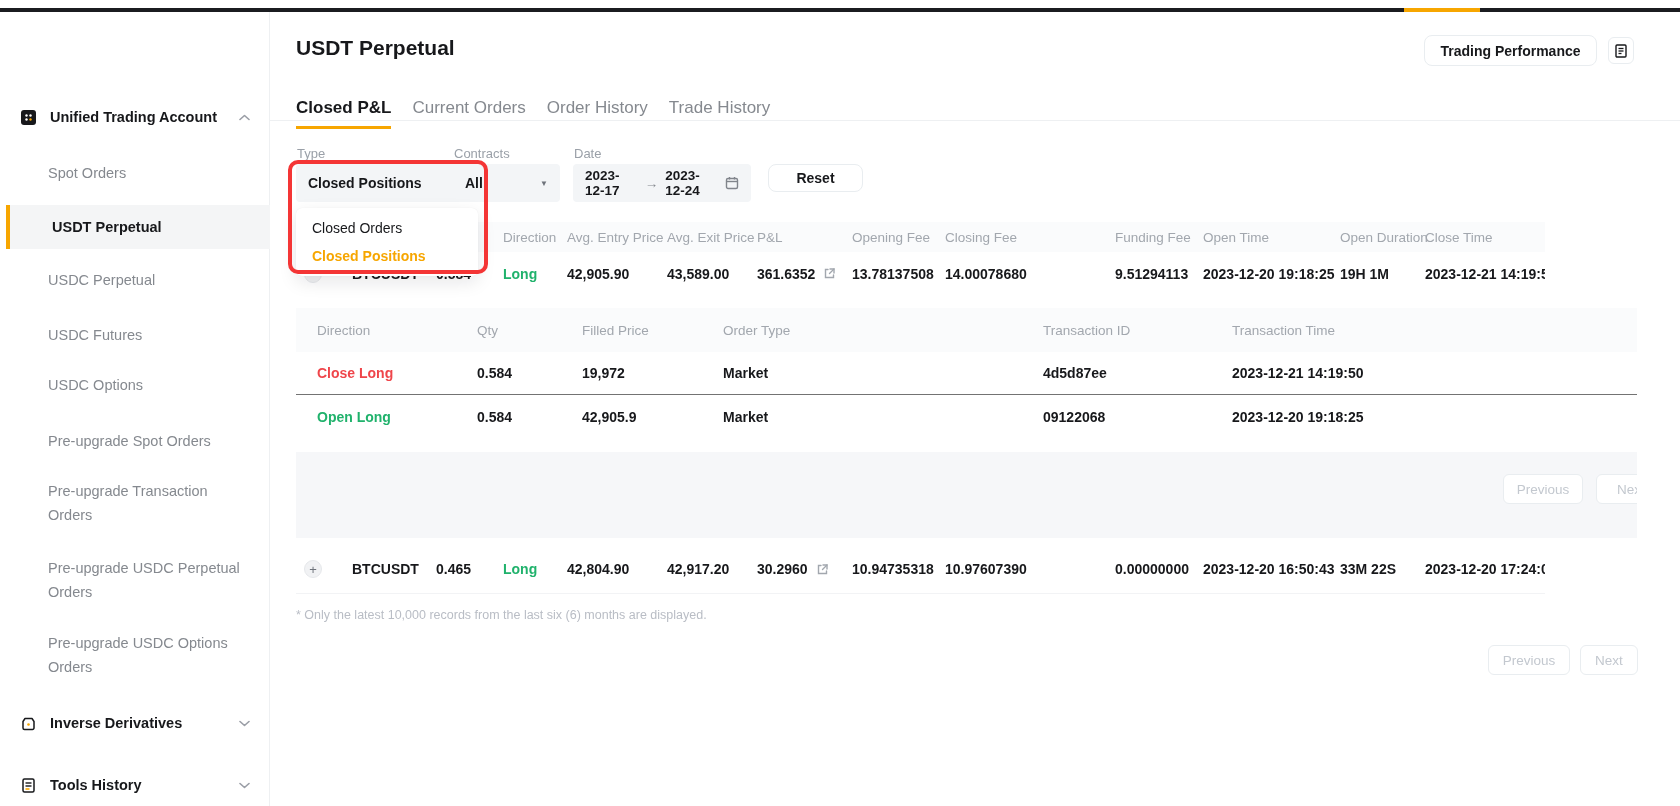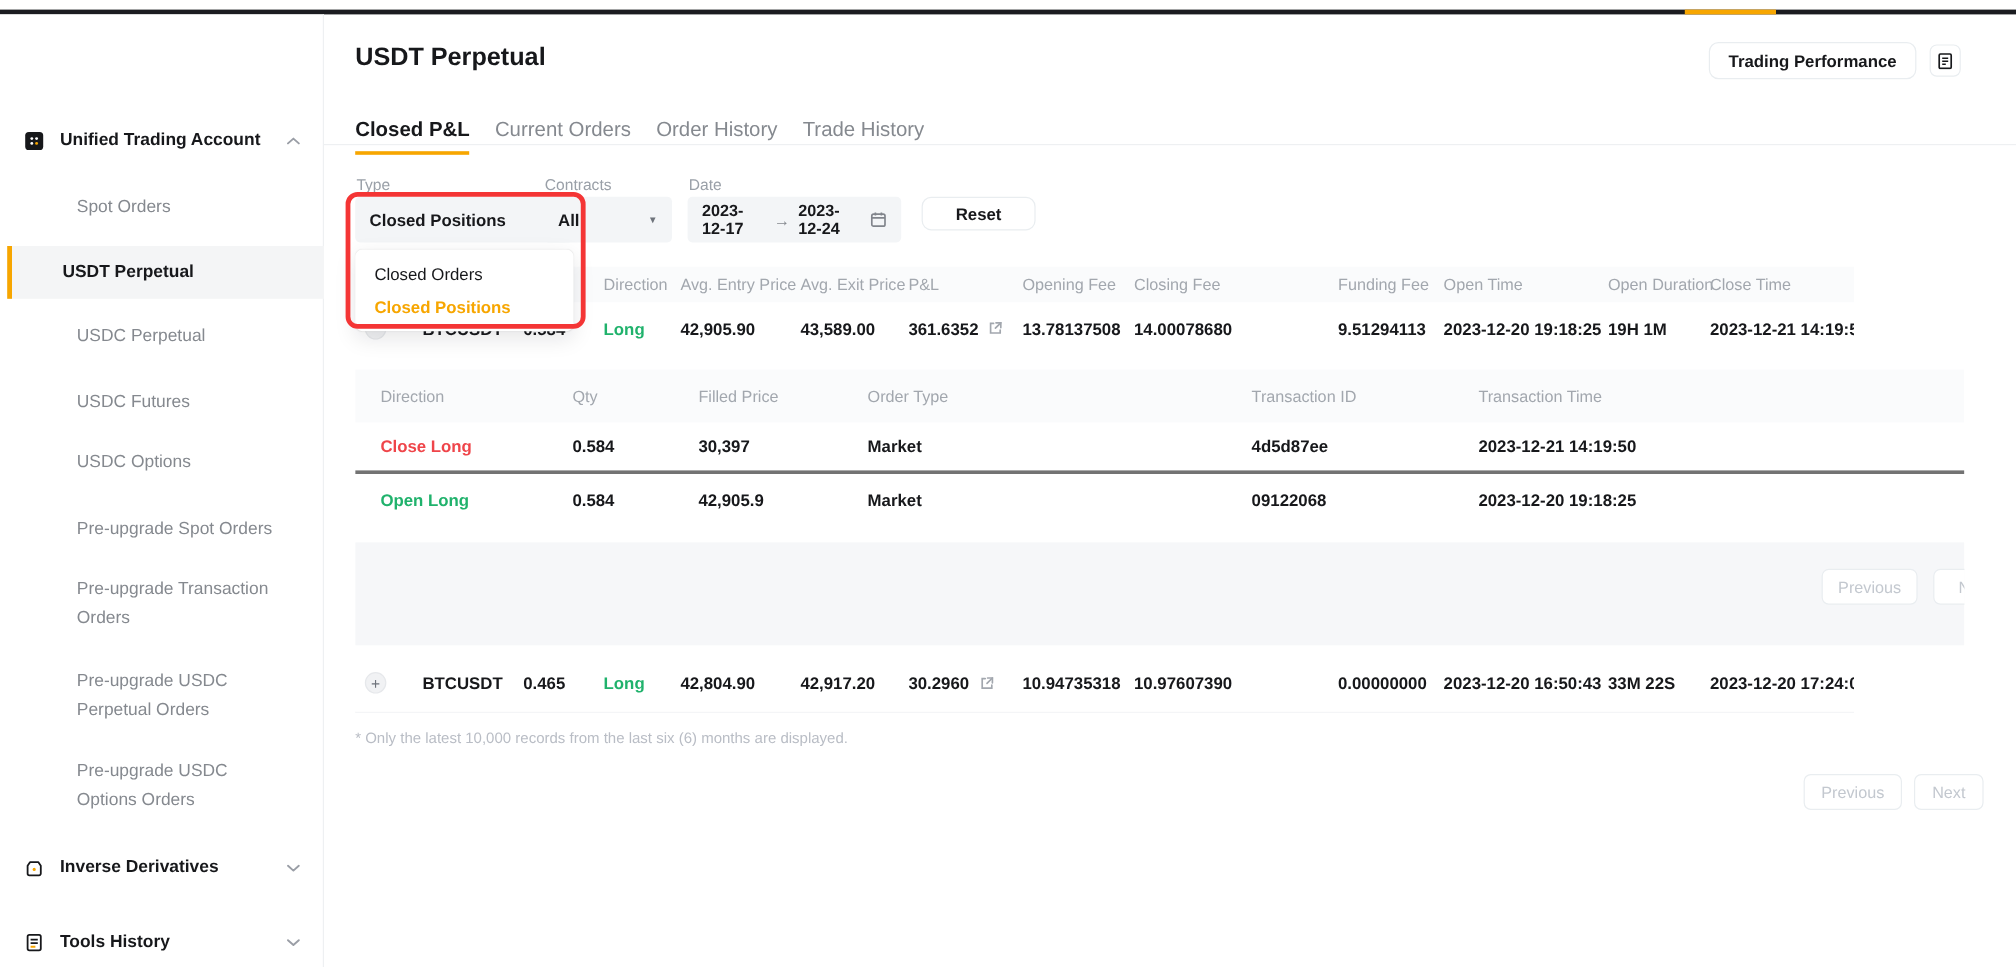--- a/index.html
+++ b/index.html
@@ -7,21 +7,21 @@
   body { position:relative; overflow:hidden; }
 
   
   .topbar { position:absolute; top:8px; left:0; width:1680px; height:4px; background:#1b1c20; }
   .topbar .seg { position:absolute; top:0; height:4px; background:#f7a600; left:1404px; width:76px; }
 
   
   .sidebar { position:absolute; top:12px; left:0; width:270px; height:794px; background:#fff; border-right:1px solid #eef0f2; }
   .side-item { position:absolute; left:0; width:270px; height:28px; display:flex; align-items:center; gap:13px; padding-left:20px; font-size:14.5px; font-weight:600; color:#17181b; cursor:pointer; }
   .side-item .chev { position:absolute; right:20px; display:flex; }
-  .sub-item { position:absolute; left:0; width:270px; padding-left:64px; padding-right:30px; font-size:14.5px; color:#85898f; line-height:24px; cursor:pointer; }
+  .sub-item { position:absolute; left:0; width:270px; padding-left:48px; padding-right:30px; font-size:14.5px; color:#85898f; line-height:24px; cursor:pointer; }
   .sub-item.active { left:6px; width:264px; height:44px; display:flex; align-items:center; background:#f4f5f6; border-left:4px solid #f7a600; padding-left:42px; color:#17181b; font-weight:600; }
 
   
   .main { position:absolute; top:12px; left:270px; width:1410px; height:794px; }
   .page-title { position:absolute; top:24px; left:26px; font-size:21px; font-weight:700; }
   .tp-btn { position:absolute; top:23px; left:1154px; width:173px; height:31px; border:1px solid #e9edf0; border-radius:8px; background:#fff; display:flex; align-items:center; justify-content:center; font-size:14px; font-weight:700; cursor:pointer; }
   .doc-btn { position:absolute; top:25px; left:1338px; width:26px; height:27px; border:1px solid #e9edf0; border-radius:6px; background:#fff; display:flex; align-items:center; justify-content:center; cursor:pointer; }
 
   .tabs { position:absolute; top:86px; left:26px; display:flex; gap:21px; font-size:17px; }
   .tab { color:#85898f; padding-bottom:8px; cursor:pointer; }
@@ -54,25 +54,25 @@
   .t-c10{left:907px} .t-c11{left:1044px} .t-c12{left:1129px; width:150px; overflow:hidden}
   .green { color:#20b26c !important; } .red { color:#ef454a !important; }
   .toggle-btn { width:18px; height:18px; border-radius:50%; background:#f1f2f4; border:1px solid #e6e8eb; color:#6e737b; font-size:13px; display:flex; align-items:center; justify-content:center; cursor:pointer; font-weight:400; }
   .ext-icon { margin-left:8px; display:flex; cursor:pointer; }
   .row2 { position:absolute; top:532px; left:26px; width:1249px; height:50px; border-bottom:1px solid #f2f3f5; overflow:hidden; }
 
   
   .detail-panel { position:absolute; top:283px; left:26px; width:1341px; height:243px; overflow:hidden; background:#fff; }
   .dhead { position:absolute; top:13px; left:0; width:1341px; height:44px; background:#fafbfc; }
   .dhead .cell { position:absolute; top:0; bottom:0; display:flex; align-items:center; font-size:13.5px; color:#a2a7ae; }
-  .drow { position:absolute; left:0; width:1341px; height:43px; border-bottom:3px solid #737373; }
+  .drow { position:absolute; left:0; width:1341px; height:43px; border-bottom:1px solid #737373; }
   .drow .cell { position:absolute; top:0; bottom:0; display:flex; align-items:center; font-size:14px; font-weight:600; color:#17181b; }
   .s-c0{left:21px} .s-c1{left:181px} .s-c2{left:286px} .s-c3{left:427px} .s-c4{left:747px} .s-c5{left:936px}
   .detail-footer { position:absolute; top:157px; left:0; width:1341px; height:86px; background:#f6f7f9; }
-  .pg-btn { position:absolute; height:30px; background:#fff; border:1px solid #e9edf0; border-radius:6px; display:flex; align-items:center; justify-content:center; font-size:13.5px; color:#c3c8cf; cursor:pointer;margin-left:15px; }
+  .pg-btn { position:absolute; height:30px; background:#fff; border:1px solid #e9edf0; border-radius:6px; display:flex; align-items:center; justify-content:center; font-size:13.5px; color:#c3c8cf; cursor:pointer; }
   .detail-footer .prev { top:22px; left:1207px; width:80px; }
   .detail-footer .next { top:22px; left:1300px; width:70px; }
 
   .footnote { position:absolute; top:596px; left:26px; font-size:12.5px; color:#b9bdc5; }
   .main-pg-prev { top:633px; left:1218px; width:82px; }
   .main-pg-next { top:633px; left:1310px; width:58px; }
 
   svg { display:block; }
 </style>
 </head>
@@ -246,21 +246,21 @@
       <div class="cell s-c0">Direction</div>
       <div class="cell s-c1">Qty</div>
       <div class="cell s-c2">Filled Price</div>
       <div class="cell s-c3">Order Type</div>
       <div class="cell s-c4">Transaction ID</div>
       <div class="cell s-c5">Transaction Time</div>
     </div>
     <div class="drow" style="top:57px">
       <div class="cell s-c0 red">Close Long</div>
       <div class="cell s-c1">0.584</div>
-      <div class="cell s-c2">30,397</div>
+      <div class="cell s-c2">19,972</div>
       <div class="cell s-c3">Market</div>
       <div class="cell s-c4">4d5d87ee</div>
       <div class="cell s-c5">2023-12-21 14:19:50</div>
     </div>
     <div class="drow" style="top:100px; border-bottom:none">
       <div class="cell s-c0 green">Open Long</div>
       <div class="cell s-c1">0.584</div>
       <div class="cell s-c2">42,905.9</div>
       <div class="cell s-c3">Market</div>
       <div class="cell s-c4">09122068</div>

